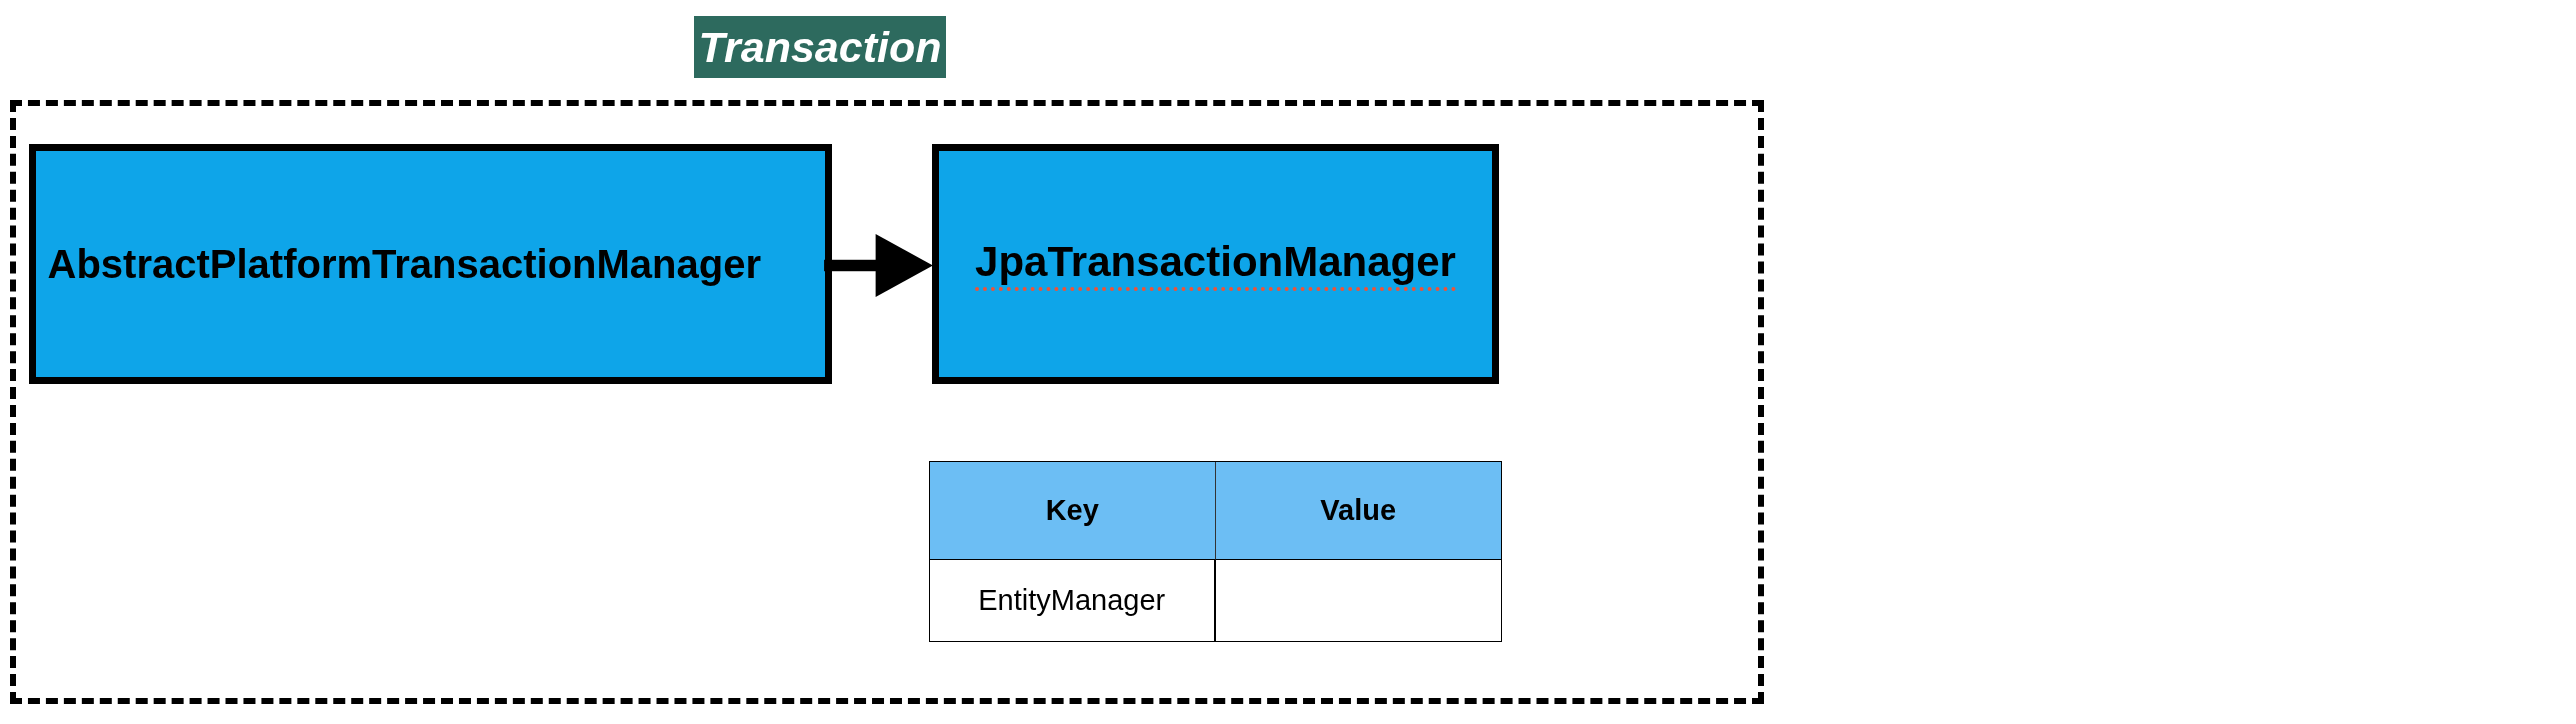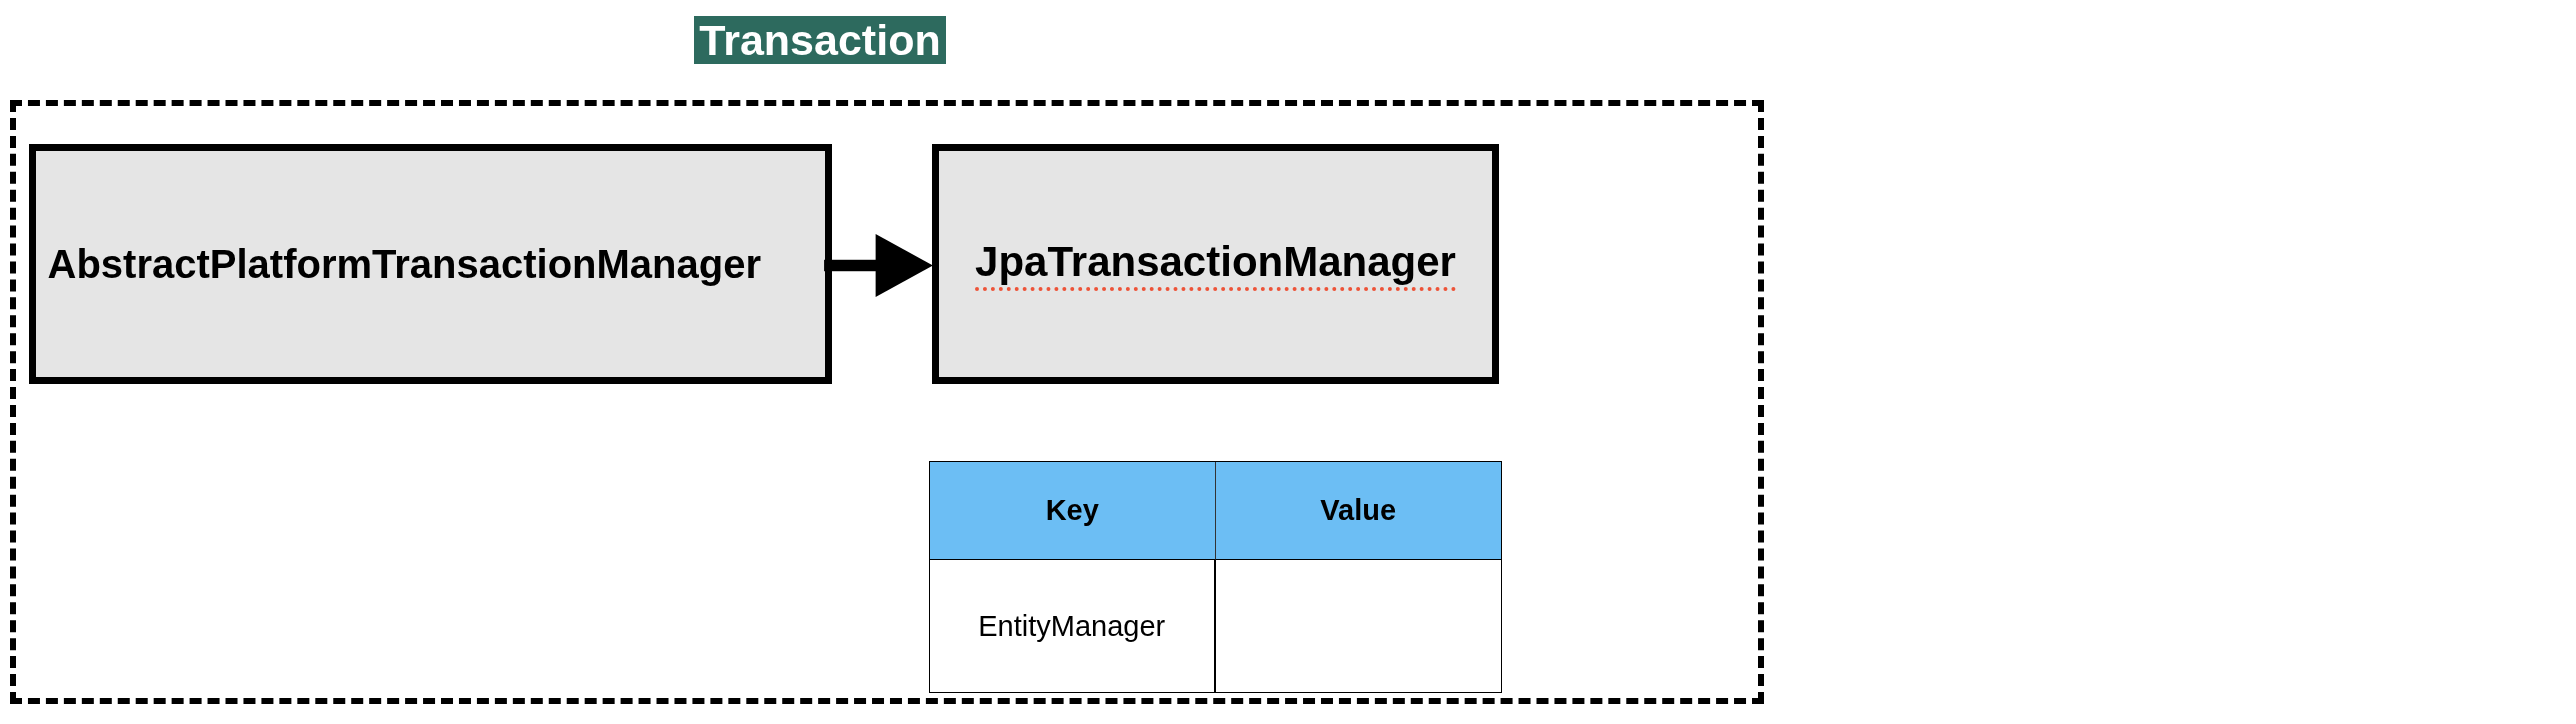--- a/index.html
+++ b/index.html
@@ -9,45 +9,46 @@
     width: 2576px; height: 724px;
     position: relative;
     font-family: "Liberation Sans", "DejaVu Sans", sans-serif;
     overflow: hidden;
     color: #000;
   }
 
   .title-badge {
     position: absolute;
     left: 694px; top: 16.3px;
-    width: 252px; height: 48px;
+    width: 252px; height: 62px;
     background: #2D6A5E;
     color: #ffffff;
     font-size: 43px;
     font-weight: 600;
     display: flex;
     align-items: center;
     justify-content: center;
     letter-spacing: 0px;
+    font-style: italic;
   }
 
   .boundary {
     position: absolute;
     left: 9.6px; top: 100px;
     width: 1754px; height: 604px;
     border: 6.7px dashed #000000;
     background: transparent;
   }
 
   .node {
     position: absolute;
     height: 240px;
     top: 144px;
     border: 7.7px solid #000000;
-    background: #e5e5e5;
+    background: #0ea5e9;
     display: flex;
     align-items: center;
     font-weight: bold;
     white-space: nowrap;
   }
   .node-left {
     left: 29px;
     width: 803px;
     font-size: 40px;
     padding-left: 11.5px;
@@ -67,21 +68,21 @@
 
   .connector {
     position: absolute;
     left: 824px; top: 234px;
     width: 109px; height: 63px;
   }
 
   .kv-table {
     position: absolute;
     left: 929px; top: 461px;
-    width: 573px; height: 232px;
+    width: 573px; height: 181px;
     display: grid;
     grid-template-columns: 1fr 1fr;
     grid-template-rows: 98px 1fr;
     border: 1.9px solid #000000;
     background: #ffffff;
     font-size: 29px;
   }
   .cell {
     display: flex;
     align-items: center;

